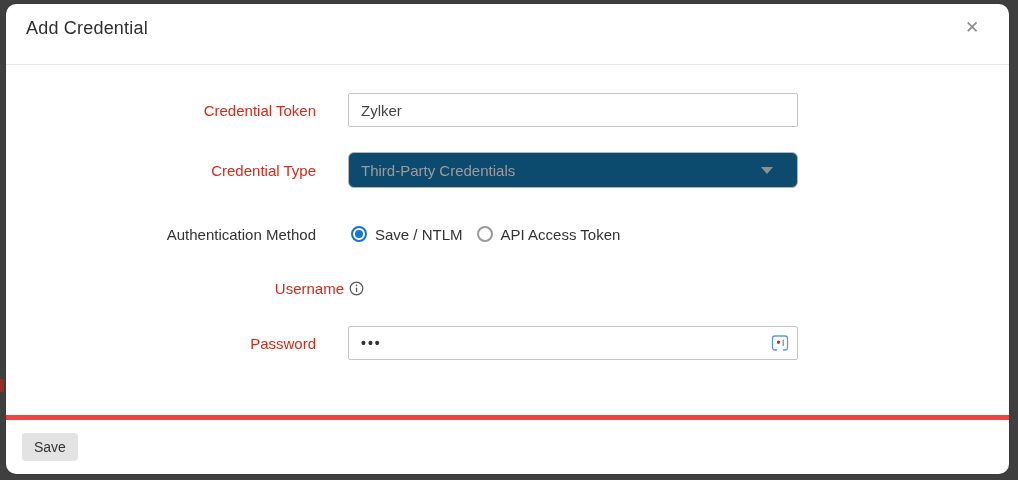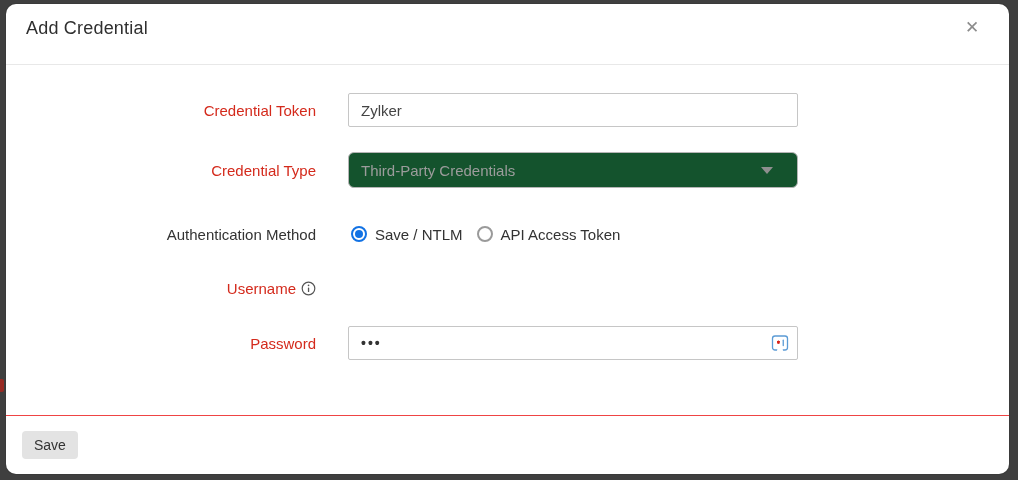--- a/index.html
+++ b/index.html
@@ -27,38 +27,38 @@
   .close-btn {
     margin-left: auto; width: 26px; height: 26px; border: none; background: transparent;
     color: #8c8c8c; font-size: 17px; line-height: 26px; text-align: center; cursor: pointer;
     font-family: "Liberation Sans", sans-serif;
   }
   .modal-body { padding-top: 28px; }
   .form-row { display: flex; align-items: center; height: 34px; }
   .row-gap-a { margin-bottom: 26px; }
   .row-gap-b { margin-bottom: 30px; }
   .row-gap-c { margin-bottom: 20px; }
-  .row-gap-d { margin-bottom: 21px; }
+  .row-gap-d { margin-bottom: 21px; margin-left: 48px; }
   .row-label {
     width: 310px; text-align: right; font-size: 15px; color: #333333;
     display: flex; align-items: center; justify-content: flex-end; gap: 5px;
     flex: none;
   }
   .row-label.required { color: #d42a1c; }
   .row-field { margin-left: 32px; width: 450px; position: relative; flex: none; display: flex; align-items: center; }
   .text-input {
     width: 450px; height: 34px; border: 1px solid #c6c6c6; border-radius: 2px;
     padding: 0 12px; font-size: 15px; color: #444444; background: #ffffff;
     font-family: "Liberation Sans", sans-serif; outline: none;
   }
   .text-input.with-icon { padding-right: 34px; }
   .text-input.password-mask { font-weight: bold; letter-spacing: 2px; font-size: 14px; color: #333; }
   .select-box {
     width: 450px; height: 36px; border: 1px solid #b5b5b5; border-radius: 6px;
-    background: #14532d; display: flex; align-items: center; padding: 0 12px;
+    background: #0c4a6e; display: flex; align-items: center; padding: 0 12px;
     font-size: 15px; color: #9c9c9c; cursor: default;
   }
   .select-arrow {
     margin-left: auto; margin-right: 12px;
     width: 0; height: 0; border-left: 6px solid transparent; border-right: 6px solid transparent;
     border-top: 7px solid #8f8f8f;
   }
   .info-icon { display: inline-flex; flex: none; }
   .radio-group { display: flex; align-items: center; gap: 14px; padding-left: 3px; }
   .radio-option { display: flex; align-items: center; gap: 8px; cursor: pointer; }
@@ -69,21 +69,21 @@
   .radio-circle .dot { width: 8px; height: 8px; border-radius: 50%; background: #1272e4; }
   .radio-circle.unselected { border: 2px solid #9a9a9a; }
   .radio-label { font-size: 15px; color: #333333; }
   .field-trailing-icon {
     position: absolute; right: 8px; top: 50%; transform: translateY(-50%);
     width: 20px; height: 20px; display: flex; align-items: center; justify-content: center;
     cursor: pointer; background: #fff;
   }
   .modal-footer {
     position: absolute; left: 0; right: 0; bottom: 0; height: 59px;
-    border-top: 1px solid #ef4444; display: flex; align-items: center; padding-left: 16px;
+    border-top: 5px solid #ef4444; display: flex; align-items: center; padding-left: 16px;
     border-radius: 0 0 10px 10px;
   }
   .save-btn {
     min-width: 46px; height: 28px; padding: 0 12px; border: none; border-radius: 4px;
     background: #e3e3e3; color: #333333; font-size: 14px; cursor: pointer;
     font-family: "Liberation Sans", sans-serif;
   }
 </style>
 </head>
 <body>

